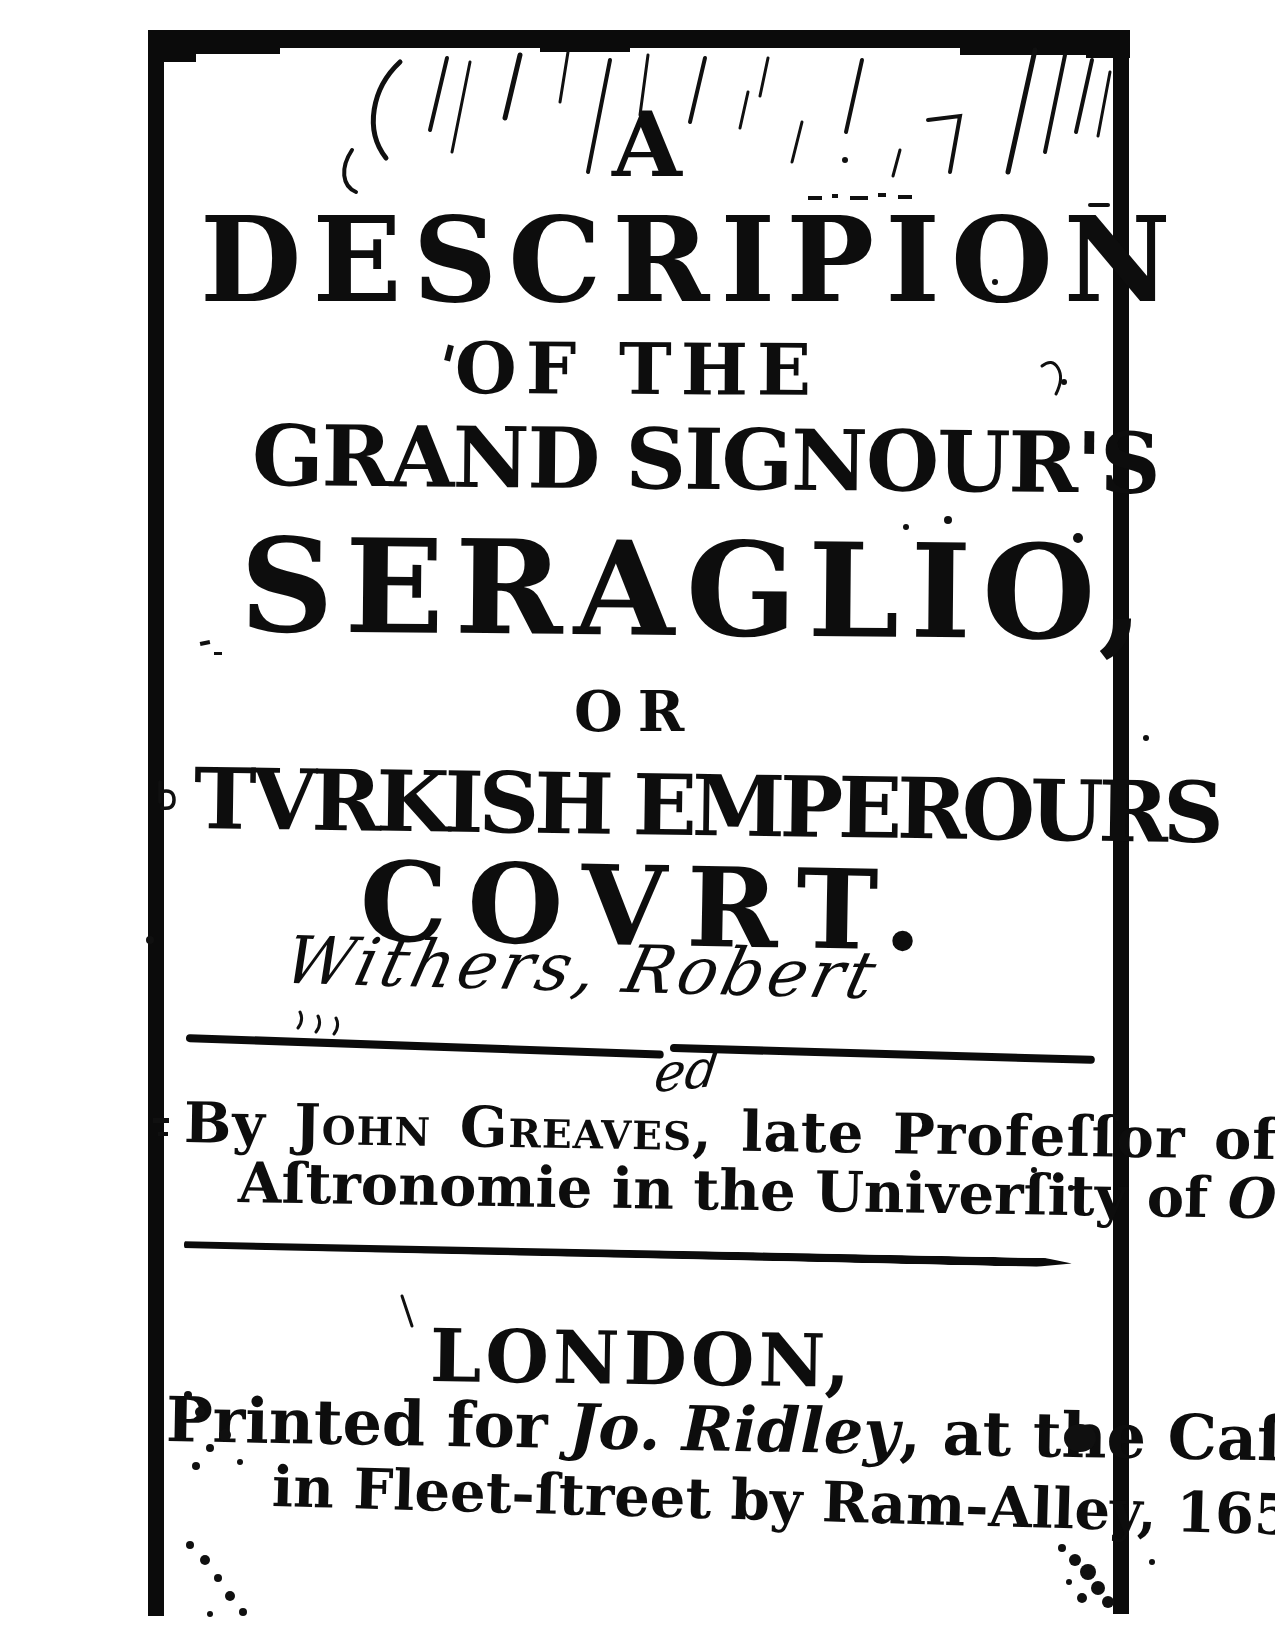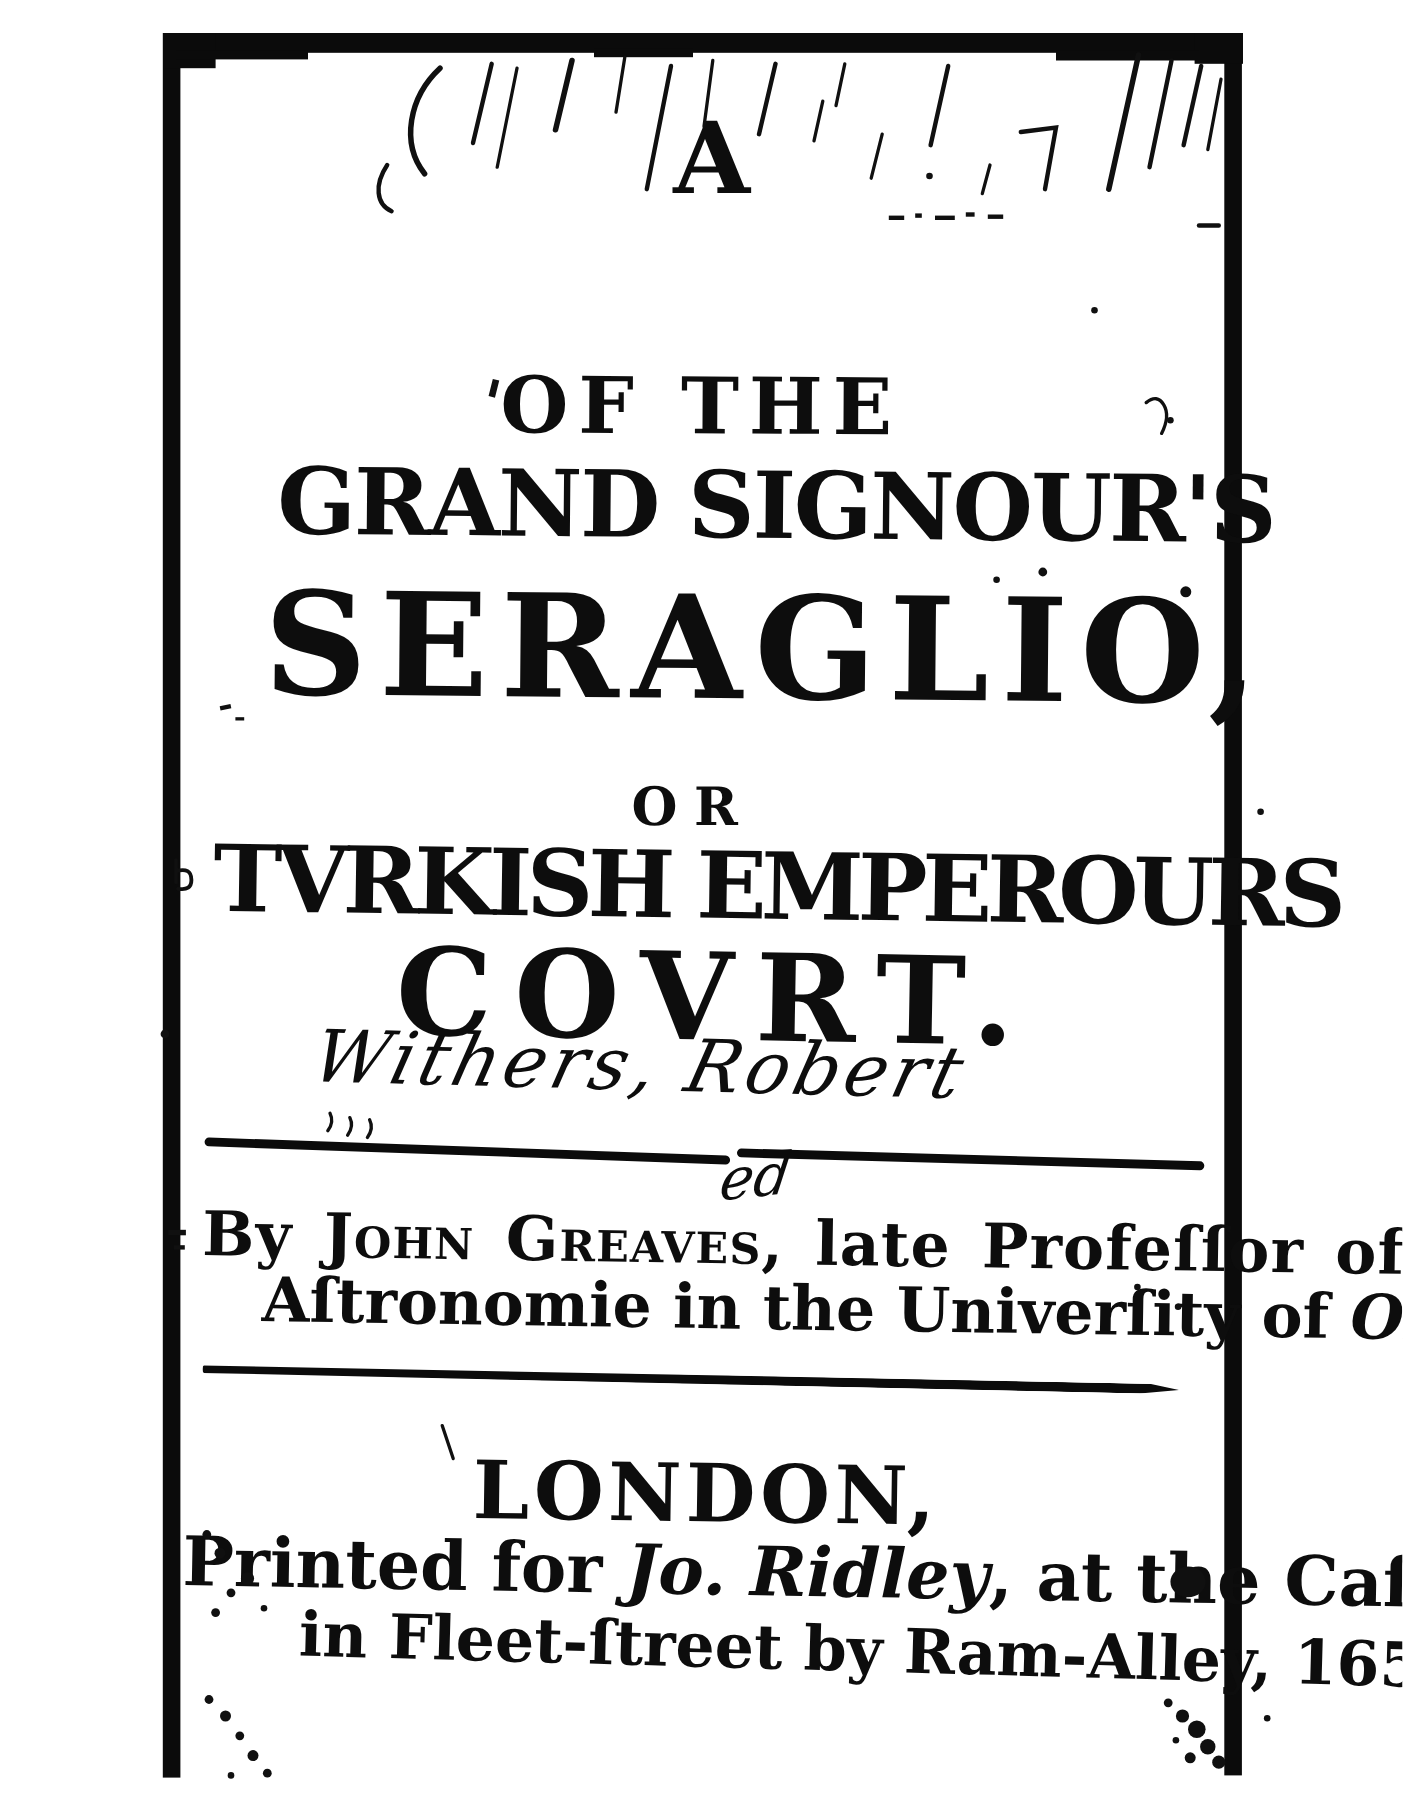--- a/index.html
+++ b/index.html
@@ -13,21 +13,21 @@
   .frame-lump{position:absolute;background:#0b0b0b;}
 
   
   .line{position:absolute;white-space:nowrap;font-weight:700;line-height:1;
         transform-origin:left center;}
   #ln-a        {left:612px;top:99px;  font-size:90px;}
   #ln-main     {left:200px;top:202px; font-size:117px;letter-spacing:11px;}
   #ln-ofthe    {left:455px;top:333px; font-size:71px; letter-spacing:9px;  transform:rotate(.3deg);}
   #ln-grand    {left:252px;top:414px; font-size:84px; letter-spacing:-2px; transform:rotate(.5deg);}
   #ln-seraglio {left:240px;top:521px; font-size:130px;letter-spacing:11px; transform:rotate(.5deg);}
-  #ln-or       {left:574px;top:710px; font-size:48px; letter-spacing:15px;}
+  #ln-or       {left:574px;top:683px; font-size:56px; letter-spacing:15px;}
   #ln-turkish  {left:194px;top:757px; font-size:84px; letter-spacing:-5px; transform:rotate(.8deg);}
   #ln-court    {left:360px;top:847px; font-size:110px;letter-spacing:20px; transform:rotate(1deg);}
 
   
   .hand{position:absolute;white-space:nowrap;font-style:italic;font-weight:400;line-height:1;
         transform-origin:left center;}
   #hw-name{left:286px;top:928px;font-size:66px;letter-spacing:4px;
            transform:rotate(1.5deg) skewX(-12deg);}
   #hw-ed  {left:655px;top:1048px;font-size:52px;transform:rotate(-6deg) skewX(-14deg);}
 
@@ -58,20 +58,21 @@
   <div id="frame-top" class="frame"></div>
   <div id="frame-left" class="frame"></div>
   <div id="frame-right" class="frame"></div>
   <div class="frame-lump" style="left:150px;top:30px;width:46px;height:32px;"></div>
   <div class="frame-lump" style="left:1086px;top:30px;width:44px;height:28px;"></div>
   <div class="frame-lump" style="left:160px;top:46px;width:120px;height:8px;"></div>
   <div class="frame-lump" style="left:540px;top:44px;width:90px;height:8px;"></div>
   <div class="frame-lump" style="left:960px;top:46px;width:130px;height:9px;"></div>
 
   <div class="line" id="ln-a">A</div>
+  <div class="line" id="ln-main">DESCRIPION</div>
   <div class="line" id="ln-ofthe">OF THE</div>
   <div class="line" id="ln-grand">GRAND SIGNOUR'S</div>
   <div class="line" id="ln-seraglio">SERAGLIO,</div>
   <div class="line" id="ln-or">OR</div>
   <div class="line" id="ln-turkish">TVRKISH EMPEROURS</div>
   <div class="line" id="ln-court">COVRT.</div>
 
   <div class="hand" id="hw-name">Withers, Robert</div>
   <div class="hand" id="hw-ed">ed</div>
 

